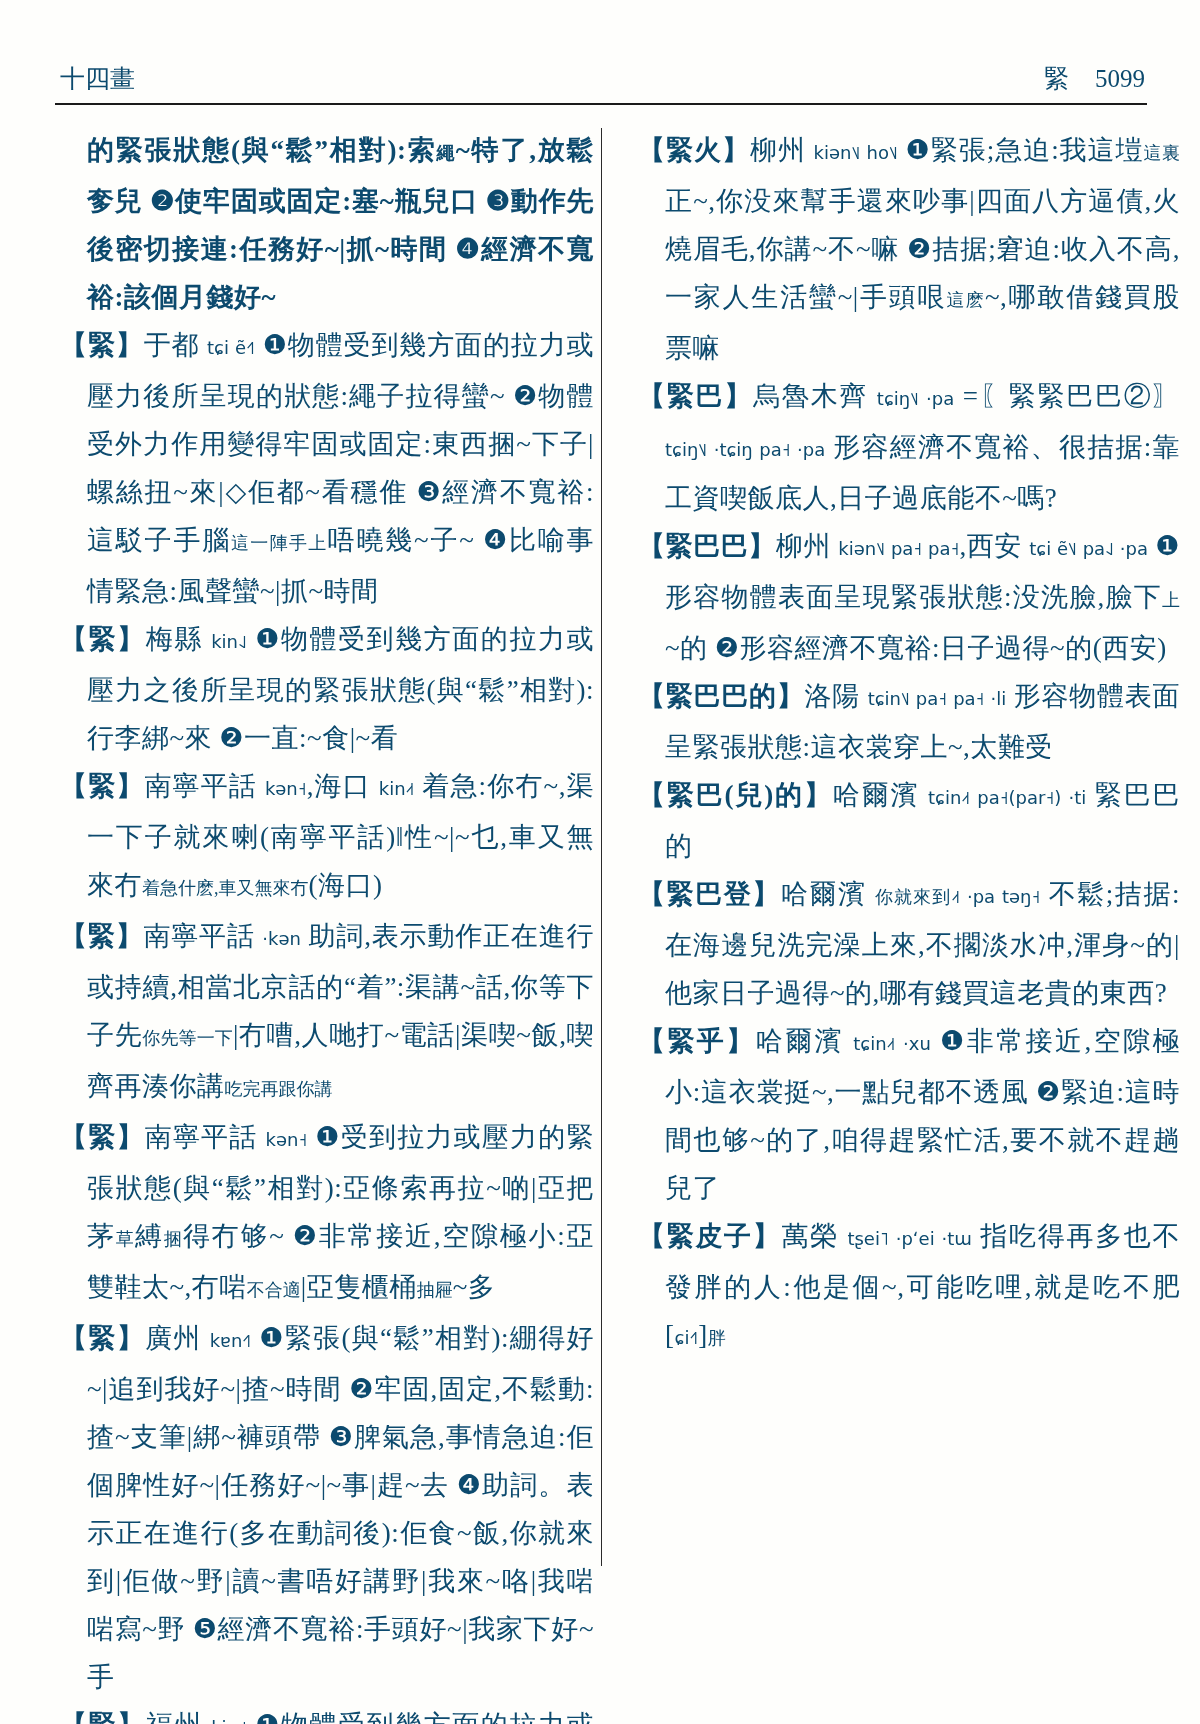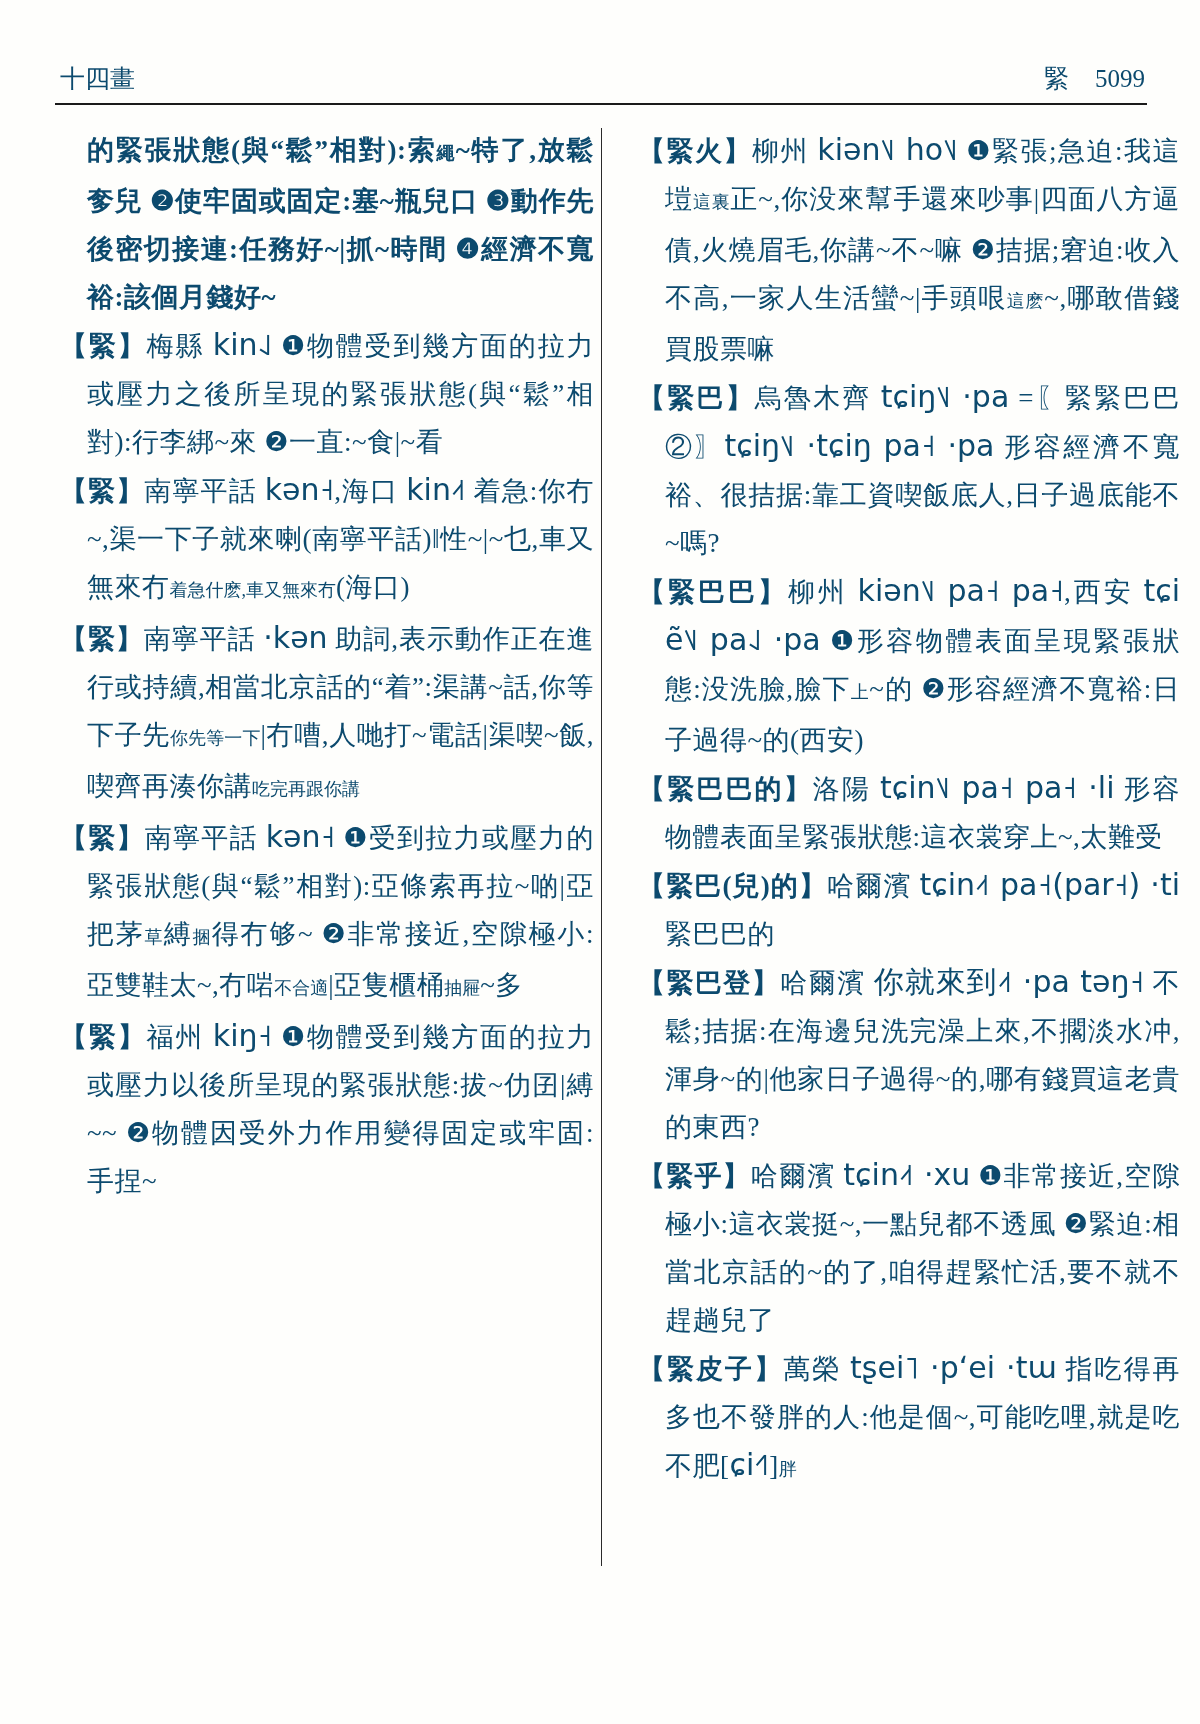--- a/index.html
+++ b/index.html
@@ -35,52 +35,54 @@
   p.entry{
     margin:0;padding:0 0 0 27px;text-indent:-27px;
     font-size:27px;line-height:48px;
     text-align:justify;
     letter-spacing:0.5px;
   }
   p.entry.cont{text-indent:0;font-weight:bold;}
   .seg-h{font-weight:bold;}
   .seg-t{}
   .seg-s{font-size:18px;letter-spacing:0;}
-  .seg-i{font-family:"DejaVu Sans",sans-serif;font-size:30px;letter-spacing:0;}
+  .seg-i{font-family:"DejaVu Sans",sans-serif;font-size:18px;letter-spacing:0;}
 </style>
 </head>
 <body>
 
 <div class="page">
 
   <div class="running-head">
     <span>十四畫</span>
     <span class="head-right">
       <span>緊</span>
       <span>5099</span>
     </span>
   </div>
 
   <div class="head-rule"></div>
   <div class="col-divider"></div>
 
   <div class="columns">
     <div class="col left">
         <p class="entry cont"><span class="seg-t">的緊張狀態(與“鬆”相對):索</span><span class="seg-s">繩</span><span class="seg-t">~特了,放鬆奓兒 ❷使牢固或固定:塞~瓶兒口 ❸動作先後密切接連:任務好~|抓~時間 ❹經濟不寬裕:該個月錢好~</span></p>
+        <p class="entry"><span class="seg-h">【緊】</span><span class="seg-t">于都 </span><span class="seg-i">tɕi ẽ˧˥</span><span class="seg-t"> ❶物體受到幾方面的拉力或壓力後所呈現的狀態:繩子拉得蠻~ ❷物體受外力作用變得牢固或固定:東西捆~下子|螺絲扭~來|◇佢都~看穩倠 ❸經濟不寬裕:這駁子手腦</span><span class="seg-s">這一陣手上</span><span class="seg-t">唔曉幾~子~ ❹比喻事情緊急:風聲蠻~|抓~時間</span></p>
         <p class="entry"><span class="seg-h">【緊】</span><span class="seg-t">梅縣 </span><span class="seg-i">kin˨˩</span><span class="seg-t"> ❶物體受到幾方面的拉力或壓力之後所呈現的緊張狀態(與“鬆”相對):行李綁~來 ❷一直:~食|~看</span></p>
         <p class="entry"><span class="seg-h">【緊】</span><span class="seg-t">南寧平話 </span><span class="seg-i">kən˧</span><span class="seg-t">,海口 </span><span class="seg-i">kin˨˦</span><span class="seg-t"> 着急:你冇~,渠一下子就來喇(南寧平話)‖性~|~乜,車又無來冇</span><span class="seg-s">着急什麽,車又無來冇</span><span class="seg-t">(海口)</span></p>
         <p class="entry"><span class="seg-h">【緊】</span><span class="seg-t">南寧平話 </span><span class="seg-i">·kən</span><span class="seg-t"> 助詞,表示動作正在進行或持續,相當北京話的“着”:渠講~話,你等下子先</span><span class="seg-s">你先等一下</span><span class="seg-t">|冇嘈,人哋打~電話|渠喫~飯,喫齊再湊你講</span><span class="seg-s">吃完再跟你講</span></p>
         <p class="entry"><span class="seg-h">【緊】</span><span class="seg-t">南寧平話 </span><span class="seg-i">kən˧</span><span class="seg-t"> ❶受到拉力或壓力的緊張狀態(與“鬆”相對):亞條索再拉~啲|亞把茅</span><span class="seg-s">草</span><span class="seg-t">縛</span><span class="seg-s">捆</span><span class="seg-t">得冇够~ ❷非常接近,空隙極小:亞雙鞋太~,冇啱</span><span class="seg-s">不合適</span><span class="seg-t">|亞隻櫃桶</span><span class="seg-s">抽屜</span><span class="seg-t">~多</span></p>
+        <p class="entry"><span class="seg-h">【緊】</span><span class="seg-t">廣州 </span><span class="seg-i">kɐn˧˥</span><span class="seg-t"> ❶緊張(與“鬆”相對):綳得好~|追到我好~|揸~時間 ❷牢固,固定,不鬆動:揸~支筆|綁~褲頭帶 ❸脾氣急,事情急迫:佢個脾性好~|任務好~|~事|趕~去 ❹助詞。表示正在進行(多在動詞後):佢食~飯,你就來到|佢做~野|讀~書唔好講野|我來~咯|我啱啱寫~野 ❺經濟不寬裕:手頭好~|我家下好~手</span></p>
         <p class="entry"><span class="seg-h">【緊】</span><span class="seg-t">福州 </span><span class="seg-i">kiŋ˧</span><span class="seg-t"> ❶物體受到幾方面的拉力或壓力以後所呈現的緊張狀態:拔~仂囝|縛~~ ❷物體因受外力作用變得固定或牢固:手捏~</span></p>
       </div>
     <div class="col right">
         <p class="entry"><span class="seg-h">【緊火】</span><span class="seg-t">柳州 </span><span class="seg-i">kiən˥˩ ho˥˩</span><span class="seg-t"> ❶緊張;急迫:我這塏</span><span class="seg-s">這裏</span><span class="seg-t">正~,你没來幫手還來吵事|四面八方逼債,火燒眉毛,你講~不~嘛 ❷拮据;窘迫:收入不高,一家人生活蠻~|手頭哏</span><span class="seg-s">這麽</span><span class="seg-t">~,哪敢借錢買股票嘛</span></p>
         <p class="entry"><span class="seg-h">【緊巴】</span><span class="seg-t">烏魯木齊 </span><span class="seg-i">tɕiŋ˥˩ ·pa</span><span class="seg-t"> =〖緊緊巴巴②〗</span><span class="seg-i">tɕiŋ˥˩ ·tɕiŋ pa˧ ·pa</span><span class="seg-t"> 形容經濟不寬裕、很拮据:靠工資喫飯底人,日子過底能不~嗎?</span></p>
         <p class="entry"><span class="seg-h">【緊巴巴】</span><span class="seg-t">柳州 </span><span class="seg-i">kiən˥˩ pa˧ pa˧</span><span class="seg-t">,西安 </span><span class="seg-i">tɕi ẽ˥˩ pa˨˩ ·pa</span><span class="seg-t"> ❶形容物體表面呈現緊張狀態:没洗臉,臉下</span><span class="seg-s">上</span><span class="seg-t">~的 ❷形容經濟不寬裕:日子過得~的(西安)</span></p>
         <p class="entry"><span class="seg-h">【緊巴巴的】</span><span class="seg-t">洛陽 </span><span class="seg-i">tɕin˥˩ pa˧ pa˧ ·li</span><span class="seg-t"> 形容物體表面呈緊張狀態:這衣裳穿上~,太難受</span></p>
         <p class="entry"><span class="seg-h">【緊巴(兒)的】</span><span class="seg-t">哈爾濱 </span><span class="seg-i">tɕin˨˦ pa˧(par˧) ·ti</span><span class="seg-t"> 緊巴巴的</span></p>
         <p class="entry"><span class="seg-h">【緊巴登】</span><span class="seg-t">哈爾濱 </span><span class="seg-i">你就來到˨˦ ·pa təŋ˧</span><span class="seg-t"> 不鬆;拮据:在海邊兒洗完澡上來,不擱淡水冲,渾身~的|他家日子過得~的,哪有錢買這老貴的東西?</span></p>
-        <p class="entry"><span class="seg-h">【緊乎】</span><span class="seg-t">哈爾濱 </span><span class="seg-i">tɕin˨˦ ·xu</span><span class="seg-t"> ❶非常接近,空隙極小:這衣裳挺~,一點兒都不透風 ❷緊迫:相當北京話的~的了,咱得趕緊忙活,要不就不趕趟兒了</span></p>
+        <p class="entry"><span class="seg-h">【緊乎】</span><span class="seg-t">哈爾濱 </span><span class="seg-i">tɕin˨˦ ·xu</span><span class="seg-t"> ❶非常接近,空隙極小:這衣裳挺~,一點兒都不透風 ❷緊迫:這時間也够~的了,咱得趕緊忙活,要不就不趕趟兒了</span></p>
         <p class="entry"><span class="seg-h">【緊皮子】</span><span class="seg-t">萬榮 </span><span class="seg-i">tʂei˥ ·pʻei ·tɯ</span><span class="seg-t"> 指吃得再多也不發胖的人:他是個~,可能吃哩,就是吃不肥[</span><span class="seg-i">ɕi˧˥</span><span class="seg-t">]</span><span class="seg-s">胖</span></p>
       </div>
   </div>
 
 </div>
 
 </body></html>

